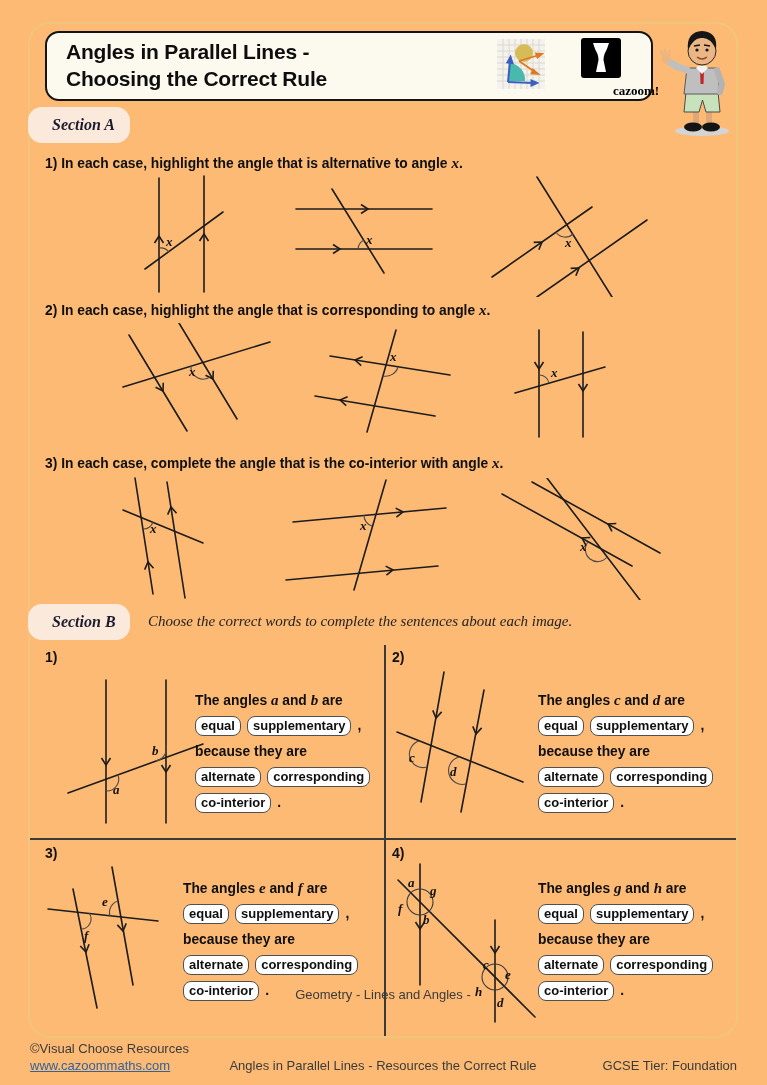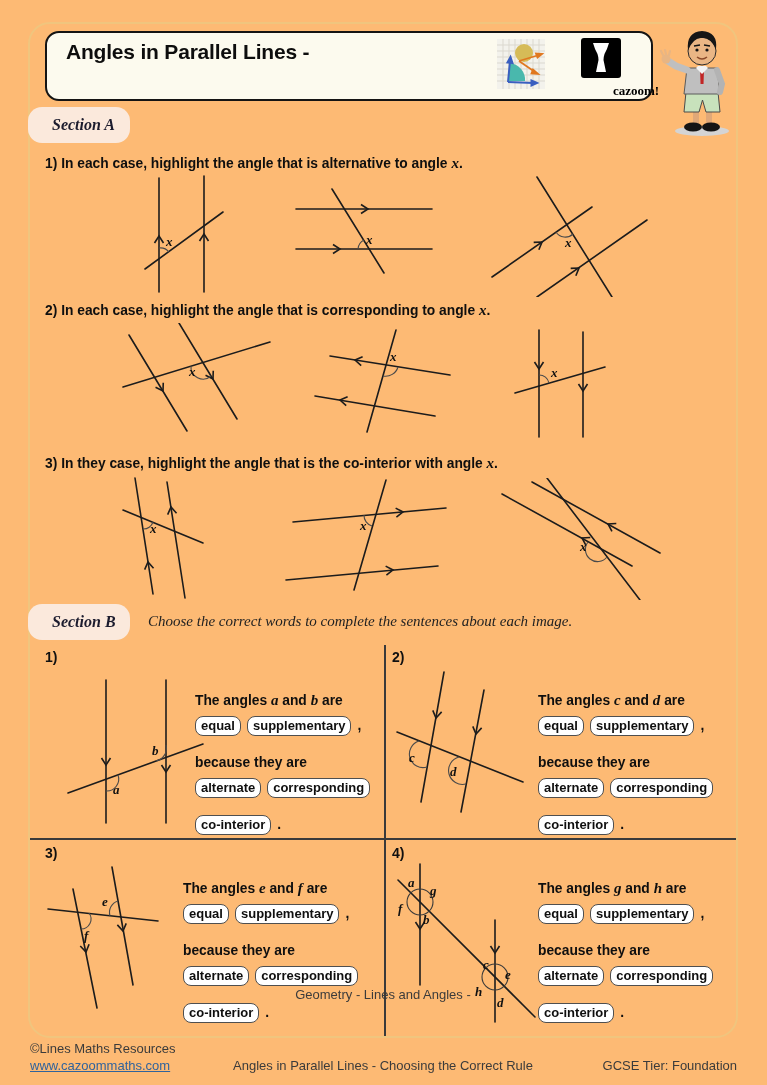--- a/index.html
+++ b/index.html
@@ -17,21 +17,21 @@
   #instruction{left:148px;top:613px;font-family:"Liberation Serif",serif;font-style:italic;font-size:15px;color:#222;}
   .q-line{font-size:13.8px;font-weight:700;color:#0f0f0f;}
   #qa1{left:45px;top:155px;} #qa2{left:45px;top:302px;} #qa3{left:45px;top:455px;}
   .var{font-family:"Liberation Serif",serif;font-style:italic;font-weight:700;font-size:15px;}
   .divider-v{left:384px;top:645px;width:1.5px;height:391px;background:#3a3a3a;}
   .divider-h{left:30px;top:838px;width:706px;height:1.5px;background:#3a3a3a;}
   .qnum{font-size:14px;font-weight:700;}
   #bn1{left:45px;top:649px;} #bn2{left:392px;top:649px;} #bn3{left:45px;top:845px;} #bn4{left:392px;top:845px;}
   .qtext{width:202px;font-size:13.8px;font-weight:700;line-height:20px;color:#0f0f0f;}
   #qt1{left:195px;top:690px;} #qt2{left:538px;top:690px;} #qt3{left:183px;top:878px;} #qt4{left:538px;top:878px;}
-  .pill-row{display:flex;gap:6px;align-items:center;margin:5px 0 17px 0;}
+  .pill-row{display:flex;gap:6px;align-items:center;margin:5px 0 6px 0;}
   .pill{display:inline-block;border:1.7px solid #4f4f4f;border-radius:8px;padding:0 5px 1px 5px;
         background:#fff;font-weight:700;font-size:13px;line-height:17px;white-space:nowrap;}
   svg .ln{stroke:#1c1c1c;stroke-width:1.6;fill:none;stroke-linecap:round;}
   svg .chev{stroke:#1c1c1c;stroke-width:1.6;fill:none;stroke-linejoin:miter;}
   svg .arc{stroke:#4a4a4a;stroke-width:1.1;fill:none;}
   svg .circ{stroke:#3a3a3a;stroke-width:1.1;fill:none;}
   svg text.lbl{font-family:"Liberation Serif",serif;font-style:italic;font-weight:700;font-size:13px;fill:#111;}
   .foot{font-size:13px;color:#3b3b3b;}
   #f-left1{left:30px;top:1041px;} 
   #f-left2{left:30px;top:1058px;color:#31639c;text-decoration:underline;}
@@ -44,20 +44,21 @@
 </head>
 <body>
 
 <div id="page">
 
   <div class="abs" id="frame"></div>
 
   <div class="abs" id="titlebox"></div>
   <div class="abs" id="title-text">
     <div>Angles in Parallel Lines -</div>
+    <div>Choosing the Correct Rule</div>
   </div>
 
   <svg class="abs" style="left:497px;top:39px" width="48" height="50" viewBox="0 0 48 50">
     <rect x="0" y="0" width="48" height="50" fill="#f3f2ec"></rect>
     <g stroke="#dbd8cf" stroke-width="1">
       <path d="M6 0V50M12 0V50M18 0V50M24 0V50M30 0V50M36 0V50M42 0V50"></path>
       <path d="M0 6H48M0 12H48M0 18H48M0 24H48M0 30H48M0 36H48M0 42H48"></path>
     </g>
     <circle cx="27" cy="14" r="9" fill="#d6bb57"></circle>
     <g stroke="#e07820" stroke-width="1.8" fill="#e07820">
@@ -176,21 +177,21 @@
     <line class="ln" x1="88" y1="7" x2="88" y2="112"></line>
     <line class="ln" x1="20" y1="68" x2="110" y2="42"></line>
     <path class="chev" d="M-7 -4.5 L0 0 L-7 4.5" transform="translate(44,44) rotate(90)"></path>
     <path class="chev" d="M-7 -4.5 L0 0 L-7 4.5" transform="translate(88,66) rotate(90)"></path>
     <path class="arc" d="M 44 50 A 10 10 0 0 1 54 58"></path>
     <text class="lbl" x="56" y="52">x</text>
   </svg>
 
   <div class="abs q-line" id="qa3">
     <span>3)</span>
-    <span>In they case, highlight the angle that is the co-interior with angle</span>
+    <span>In each case, complete the angle that is the co-interior with angle</span>
     <i class="var">x</i><span>.</span>
   </div>
 
   <svg class="abs" style="left:105px;top:472px" width="115" height="130" viewBox="0 0 115 130">
     <line class="ln" x1="30" y1="6" x2="48" y2="122"></line>
     <line class="ln" x1="62" y1="10" x2="80" y2="126"></line>
     <line class="ln" x1="18" y1="38" x2="98" y2="71"></line>
     <path class="chev" d="M-7 -4.5 L0 0 L-7 4.5" transform="translate(43,90) rotate(-99)"></path>
     <path class="chev" d="M-7 -4.5 L0 0 L-7 4.5" transform="translate(66,35) rotate(-99)"></path>
     <path class="arc" d="M 48 50 A 10 10 0 0 1 38 57"></path>
@@ -373,19 +374,19 @@
     <div class="pill-row">
       <span class="pill">alternate</span>
         <span class="pill">corresponding</span>
     </div>
     <div class="pill-row">
       <span class="pill">co-interior</span>
         <span>.</span>
     </div>
   </div>
 
-  <div class="abs foot" id="f-left1">©Lines Maths Resources</div>
+  <div class="abs foot" id="f-left1">©Visual Choose Resources</div>
   <div class="abs foot" id="f-left2">www.cazoommaths.com</div>
   <div class="abs foot" id="f-c1">Geometry - Lines and Angles -</div>
-  <div class="abs foot" id="f-c2">Angles in Parallel Lines - Choosing the Correct Rule</div>
+  <div class="abs foot" id="f-c2">Angles in Parallel Lines - Resources the Correct Rule</div>
   <div class="abs foot" id="f-right">GCSE Tier: Foundation</div>
 
 </div>
 
 </body></html>

